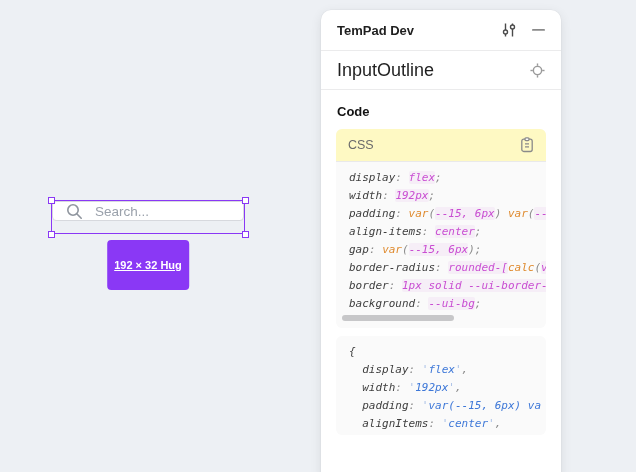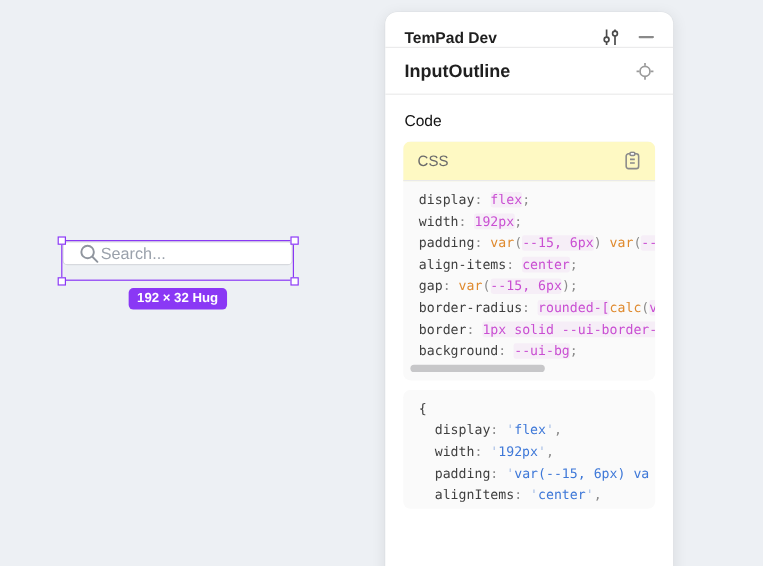--- a/index.html
+++ b/index.html
@@ -7,82 +7,82 @@
   body {
     position:relative;
     background:#edf0f4;
     font-family:"Liberation Sans", sans-serif;
   }
 
   
   .search-box {
     position:absolute; left:52px; top:201px; width:192px; height:20px;
     background:#ffffff; border:1px solid #d7d9de; border-radius:4px;
-    display:flex; align-items:center; padding-left:13px; gap:1px;text-align:center;
+    display:flex; align-items:center; padding-left:13px; gap:12px;text-align:center;
   }
   .search-ph { font-size:13.5px; color:#9aa1ab; }
   .mag-icon { display:flex; }
 
   .selection {
     position:absolute; left:51px; top:200px; width:194px; height:34px;
     border:1.5px solid #8a38f5; pointer-events:none;
   }
   .handle {
     position:absolute; width:7px; height:7px; background:#ffffff;
     border:1.5px solid #8a38f5;
   }
   .h-tl { left:-4.5px; top:-4.5px; }
   .h-tr { right:-4.5px; top:-4.5px; }
   .h-bl { left:-4.5px; bottom:-4.5px; }
   .h-br { right:-4.5px; bottom:-4.5px; }
 
   .size-badge {
     position:absolute; left:148px; top:240px; transform:translateX(-50%);
     background:#8a38f5; color:#ffffff; font-size:11px; font-weight:bold;
-    padding:3px 7px; border-radius:4px; white-space:nowrap;
+    padding:19px 7px; border-radius:4px; white-space:nowrap;text-decoration:underline;
   }
 
   
   .panel {
     position:absolute; left:321px; top:10px; width:240px; height:470px;
     background:#ffffff; border-radius:10px 10px 0 0;
     box-shadow:0 0 0 0.5px rgba(0,0,0,0.04), 0 3px 12px rgba(0,0,0,0.09);
   }
   .panel-header {
-    height:30px; display:flex; align-items:flex-end; padding:0 16px;
+    height:41px; display:flex; align-items:center; padding:0 16px;
     border-bottom:1px solid #ebebec;
   }
   .panel-title { flex:1; font-size:13px; font-weight:bold; color:#1f1f1f; }
   .header-icons { display:flex; align-items:center; gap:15px; }
   .icon-btn { display:flex; align-items:center; cursor:pointer; }
 
   .panel-row {
     height:39px; display:flex; align-items:center; padding:0 16px;
     border-bottom:1px solid #ebebec;
   }
-  .component-name { flex:1; font-size:15px; font-weight:bold; color:#1f1f1f; }
+  .component-name { flex:1; font-size:18px; font-weight:normal; color:#1f1f1f; }
 
-  .section-title { margin:14px 16px 10px; font-size:13px; font-weight:normal; color:#121212; }
+  .section-title { margin:14px 16px 10px; font-size:13px; font-weight:bold; color:#121212; }
 
   .code-block {
     margin:0 15px 8px; background:#fafafa; border-radius:6px; overflow:hidden;
   }
   .cb-header {
     height:33px; background:#fef9c3; display:flex; align-items:center;
     padding:0 12px; border-bottom:1px solid #e9e9ea;
   }
   .cb-label { flex:1; font-size:12.5px; color:#6b6b6b; }
 
   .cb-code {
     padding:7px 0 2px 13px;
     font-family:"DejaVu Sans Mono", monospace;
     font-size:11px; line-height:18px;
     white-space:pre; overflow:hidden;
   }
-  .code-line { height:18px; }
+  .code-line { height:18px;font-style:italic; }
   .tok-p  { color:#3f3f3f; }
   .tok-pu { color:#8c8c8c; }
   .tok-b  { color:#3f3f3f; }
   .tok-v  { color:#c94ed2; background:rgba(201,78,210,0.07); border-radius:2px; }
   .tok-f  { color:#df8a2e; }
   .tok-s  { color:#3e78d8; }
   .tok-q  { color:#a8bfe6; }
 
   .hscrollbar { padding:0 0 7px 6px; }
   .hscrollbar .thumb { width:112px; height:6px; background:#c7c7c9; border-radius:3px; }

